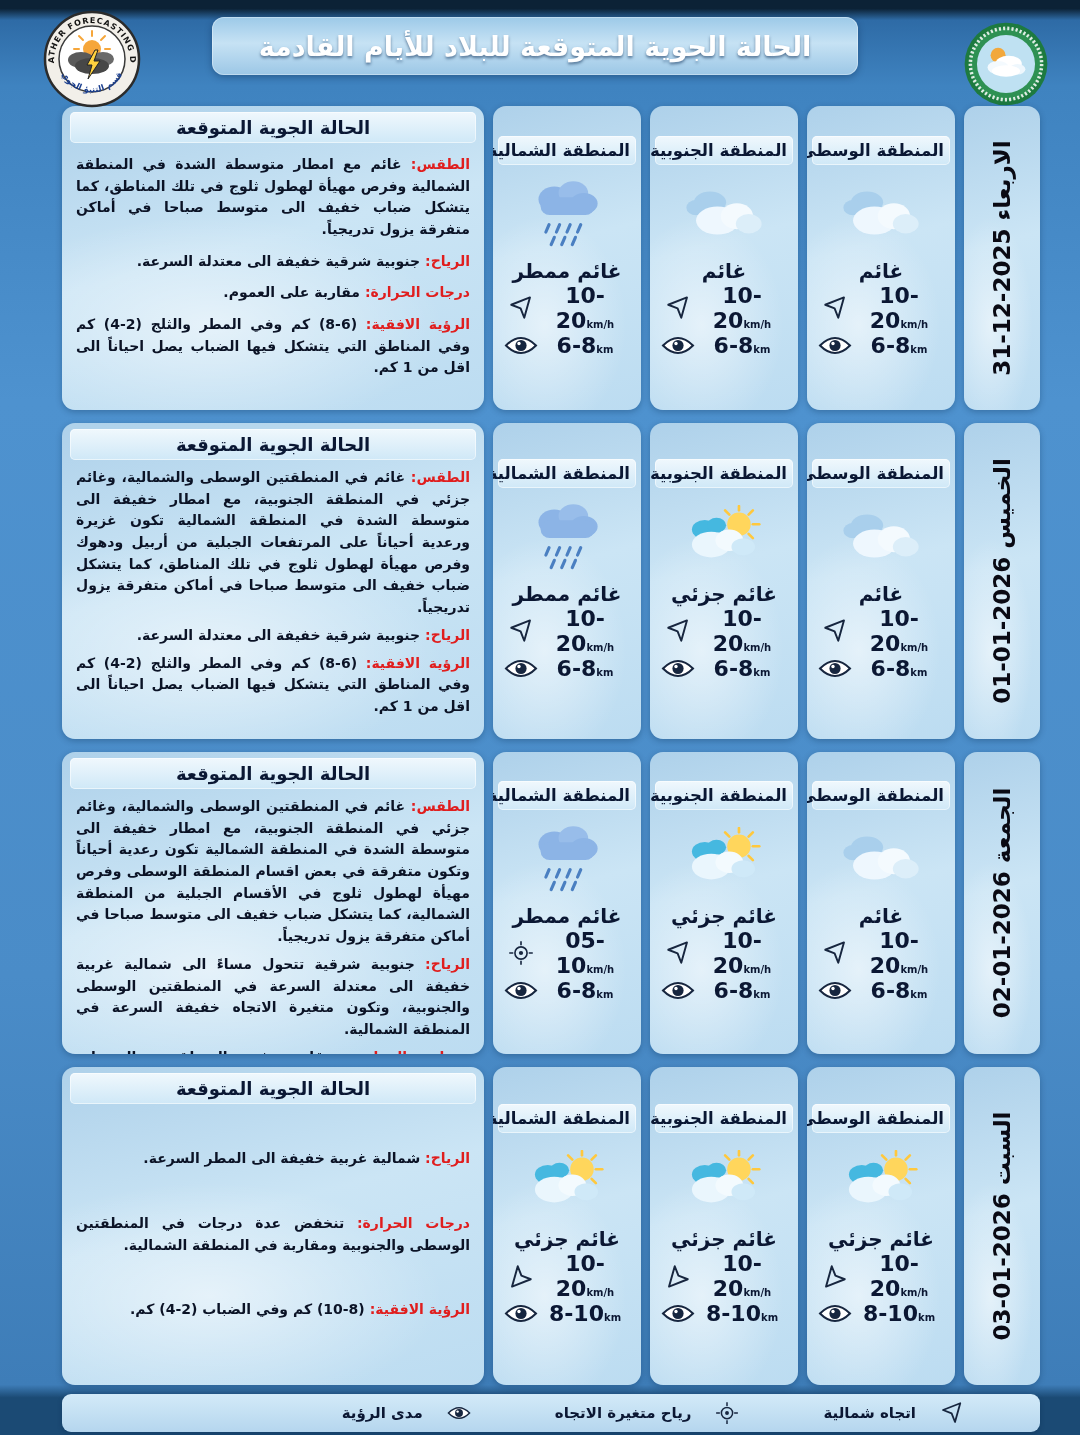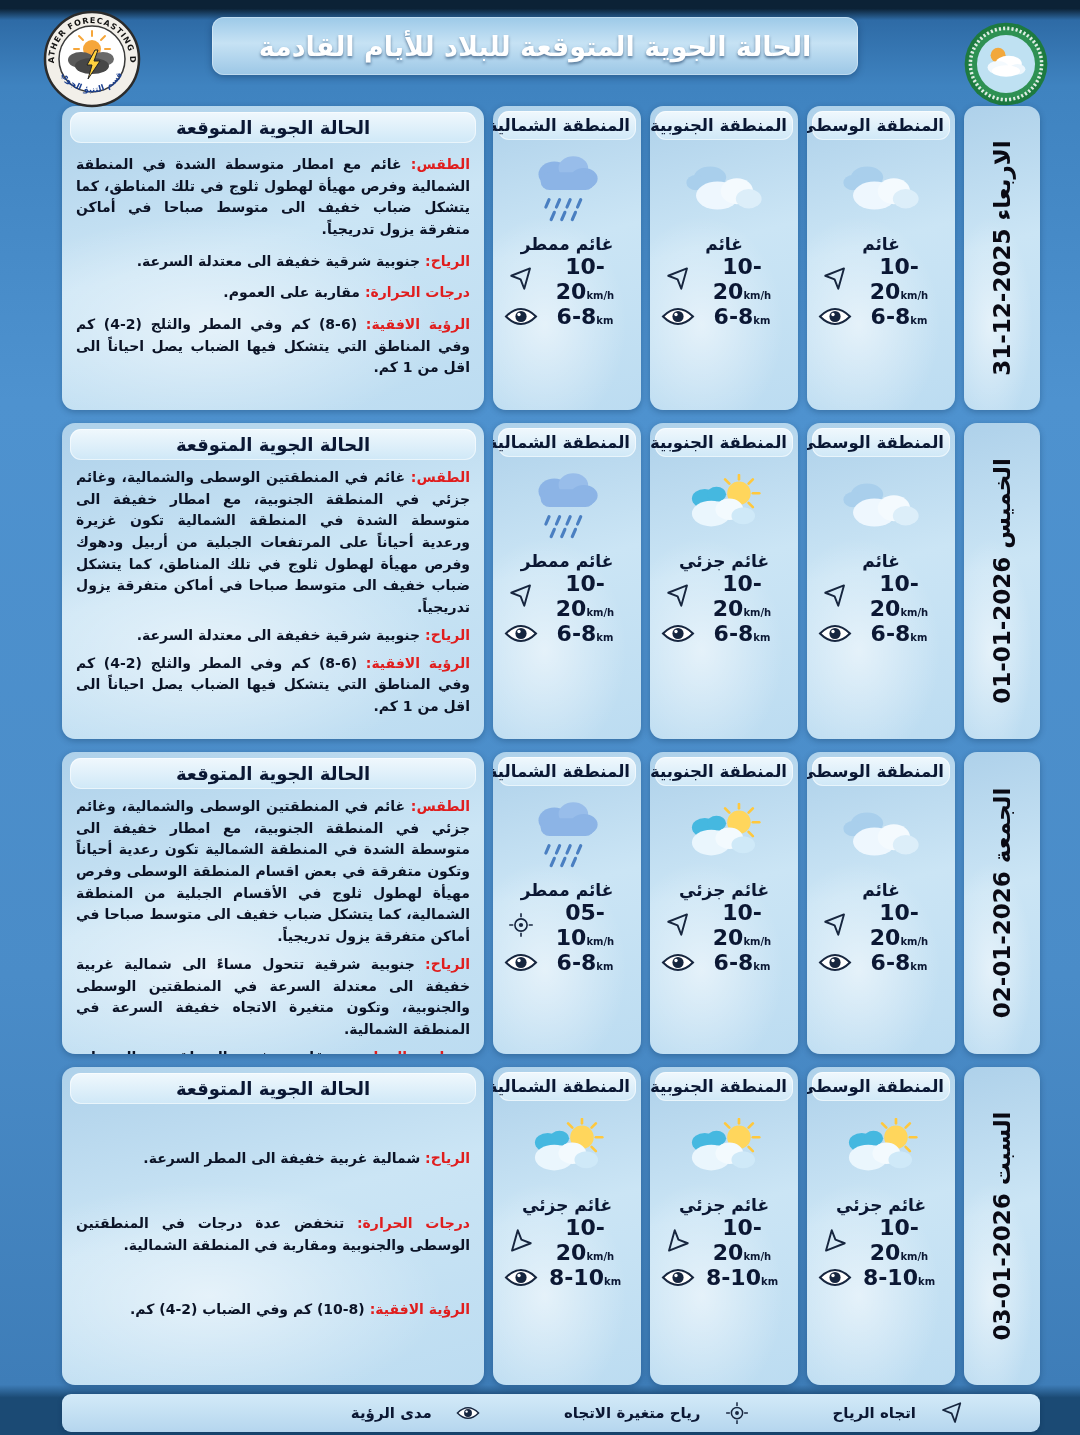--- a/index.html
+++ b/index.html
@@ -29,33 +29,33 @@
   .day-row:nth-child(4){height:318px}
   .card{
     background:
       radial-gradient(85% 55% at 35% 72%, rgba(255,255,255,.55), rgba(255,255,255,0) 65%),
       linear-gradient(165deg,#aed1ea 0%,#cbe5f5 45%,#bcdcf1 100%);
     border-radius:13px;box-shadow:0 2px 6px rgba(8,38,68,.3);
     overflow:hidden;display:flex;flex-direction:column;
   }
   .chip{
     background:linear-gradient(180deg,#f0f8fd,#cfe8f7);
-    border-radius:11px;margin:5px 5px 2px;padding:5px 6px;text-align:center;
+    border-radius:5px;margin:5px 5px 2px;padding:5px 6px;text-align:center;
     font-size:16.5px;color:#0a1733;box-shadow:inset 0 0 0 1px rgba(255,255,255,.55);
     white-space:nowrap;
   }
   .date-card{position:relative}
   .date-label{
     position:absolute;top:50%;left:50%;white-space:nowrap;
     transform:translate(-50%,-50%) rotate(-90deg);
     font-size:23px;color:#0a0a14;letter-spacing:.5px;
   }
-  .region-card{justify-content:flex-start;padding-bottom:28px}
+  .region-card{justify-content:center;padding-bottom:28px}
   .wicon{height:92px;display:flex;align-items:center;justify-content:center}
-  .cond{text-align:center;font-size:17px;color:#0b1733}
+  .cond{text-align:center;font-size:20px;color:#0b1733}
   .meta{display:flex;direction:ltr;align-items:center;padding:0 10px}
   .micon{flex:0 0 36px;display:flex;justify-content:center;align-items:center}
   .mval{flex:1;text-align:center;direction:ltr;color:#0b1733;font-size:22px}
   .mval small{font-size:10px;font-weight:bold}
   
   .desc-chip{font-size:18px;margin:6px 8px 2px}
   .desc-body{flex:1;display:flex;flex-direction:column;justify-content:space-evenly;padding:2px 14px 24px;overflow:hidden}
   .desc-body p{margin:3px 0;font-size:14px;line-height:1.55;color:#0b1326;text-align:justify}
   .red{color:#e01e1e}
   
@@ -643,21 +643,21 @@
   </section>
 </div>
 
 <div class="legend-bar">
   <div class="legend-item">
     <span class="micon">
         <svg viewBox="0 0 32 32" width="26" height="26">
           <polygon points="27,3 20,28 15.5,16.5 4,12" fill="none" stroke="#17263f" stroke-width="2.4" stroke-linejoin="round"></polygon>
         </svg>
       </span>
-    <span>اتجاه الرياح</span>
+    <span>اتجاه شمالية</span>
   </div>
   <div class="legend-item">
     <span class="micon">
         <svg viewBox="0 0 32 32" width="26" height="26" fill="none" stroke="#17263f" stroke-width="2">
           <circle cx="16" cy="16" r="7.5"></circle>
           <line x1="16" y1="1.5" x2="16" y2="6.5"></line>
           <line x1="16" y1="25.5" x2="16" y2="30.5"></line>
           <line x1="1.5" y1="16" x2="6.5" y2="16"></line>
           <line x1="25.5" y1="16" x2="30.5" y2="16"></line>
           <circle cx="16" cy="16" r="2.6" fill="#17263f" stroke="none"></circle>

